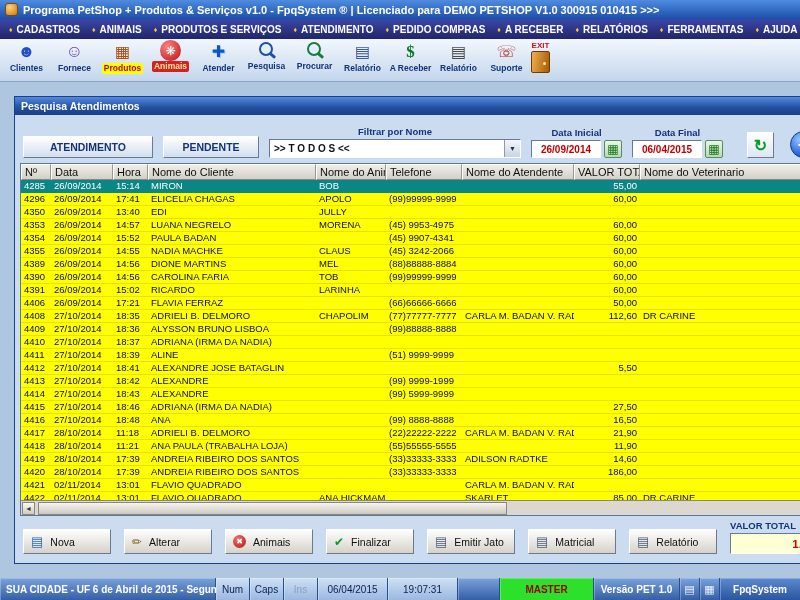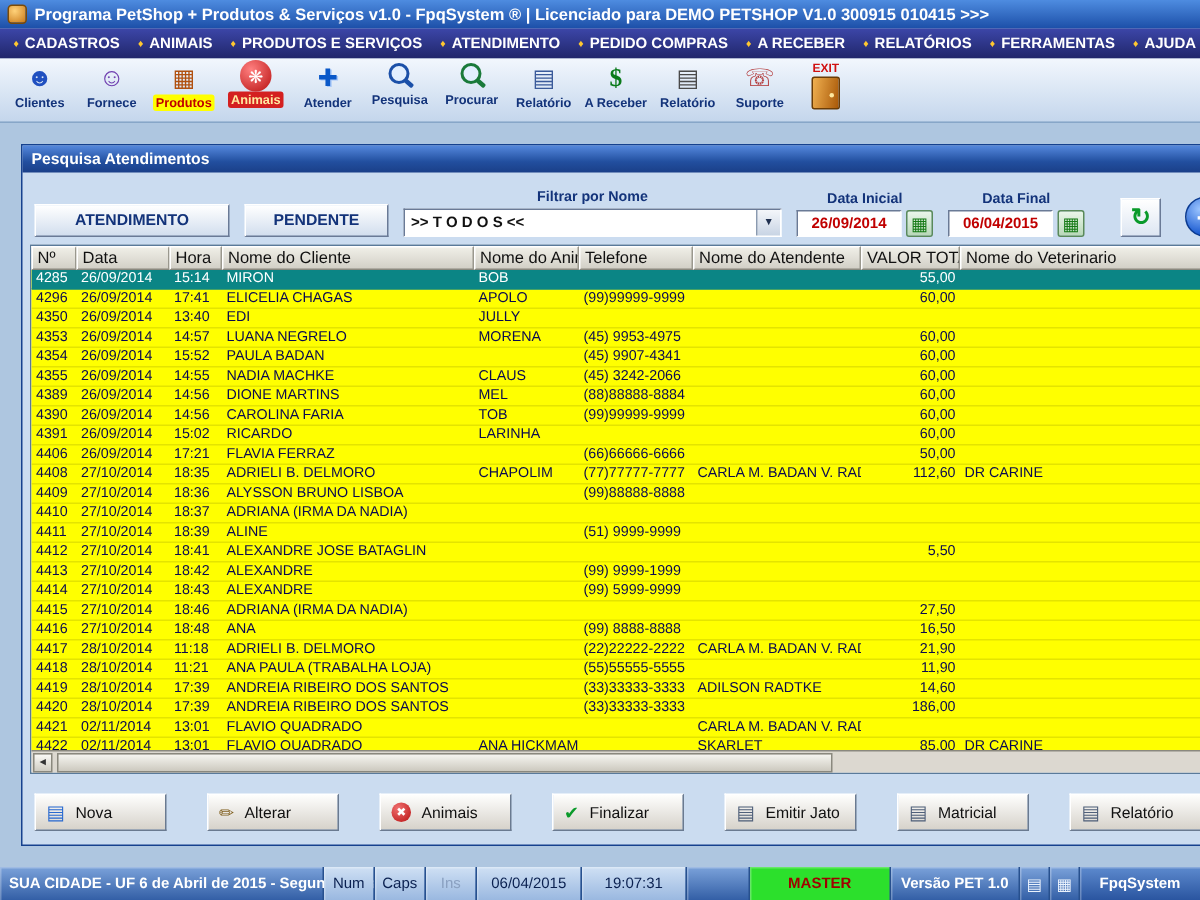--- a/index.html
+++ b/index.html
@@ -38,21 +38,21 @@
   [data-name="search-icon"]::before,[data-name="find-icon"]::before{content:"";position:absolute;left:3px;top:2px;width:10px;height:10px;
     border:2.5px solid #1b50a8;border-radius:50%;background:rgba(225,238,255,.85)}
   [data-name="search-icon"]::after,[data-name="find-icon"]::after{content:"";position:absolute;left:13px;top:14px;width:7px;height:3px;
     background:#1b50a8;transform:rotate(40deg);border-radius:1px}
   [data-name="find-icon"]::before{border-color:#1a7a3a}
   [data-name="find-icon"]::after{background:#1a7a3a}
   [data-name="report-doc-icon"]::before{content:"▤";color:#3a5a9a;font-size:16px}
   [data-name="receivables-icon"]::before{content:"$";color:#0a7a1a;font-weight:bold;font-size:17px;font-family:"Liberation Serif",serif}
   [data-name="report-print-icon"]::before{content:"▤";color:#4a4a4a;font-size:16px}
   [data-name="support-icon"]::before{content:"☏";color:#b03030;font-size:16px}
-  .exit-item{margin-left:10px;display:flex;flex-direction:column;align-items:center;cursor:pointer;padding-top:1px}
+  .exit-item{display:flex;flex-direction:column;align-items:center;cursor:pointer;padding-top:1px}
   .exit-label{font-size:8px;font-weight:bold;color:#d01010;line-height:10px}
   [data-name="exit-door-icon"]{width:19px;height:22px;background:linear-gradient(100deg,#f0b050,#a85808);
     border:1px solid #6a3c06;border-radius:2px;position:relative;display:block}
   [data-name="exit-door-icon"]::before{content:"";position:absolute;right:3px;top:10px;width:3px;height:3px;background:#ffe9a0;border-radius:50%}
 
   
   .workspace{flex:1;padding:14px;min-height:0;display:flex}
   .dialog{flex:1;display:flex;flex-direction:column;border:1px solid #16418e;background:#cbdcf0;min-height:0}
   .dlg-title{height:18px;flex:0 0 18px;background:linear-gradient(#5588dd,#224f9f 60%,#1a3f88);color:#fff;
     font-size:10.5px;font-weight:bold;display:flex;align-items:center;padding:0 6px}
@@ -96,21 +96,21 @@
   .trow .c7{text-align:right}
   .trow.selected{background:var(--selected-row-bg,#0b8585);color:#fff;border-bottom-color:#0b8585}
   .hscroll{position:absolute;left:0;right:15px;bottom:0;height:15px;background:#dcd8d0;border-top:1px solid #8a887e}
   .sbtn{position:absolute;width:13px;height:13px;background:linear-gradient(#fbfaf6,#cfccc2);border:1px solid #8a887e;
     font-size:7px;color:#333;text-align:center;line-height:11px;cursor:pointer}
   .hscroll .left{left:1px;top:1px}
   .hthumb{position:absolute;top:1px;height:13px;left:17px;width:58%;background:linear-gradient(#f6f5f0,#ccc9bf);border:1px solid #8a887e;cursor:grab}
 
   
   .footer{flex:0 0 46px;display:flex;align-items:flex-end;gap:13px;padding:4px 8px 9px}
-  .fbtns{display:flex;gap:27px}
+  .fbtns{display:flex;gap:13px}
   .fbtn{width:88px;height:25px;background:linear-gradient(#fefefd,#d6d2ca);border:1px solid;border-color:#fff #6a7a90 #6a7a90 #fff;
     display:flex;align-items:center;gap:7px;padding:0 7px;font-size:10.5px;color:#101010;cursor:pointer;font-family:inherit}
   [data-name="new-icon"]::before{content:"▤";color:#2a6ad0;font-size:13px}
   [data-name="edit-icon"]::before{content:"✏";color:#806020;font-size:12px}
   [data-name="cancel-icon"]{width:13px;height:13px;border-radius:50%;background:radial-gradient(circle at 35% 30%,#f07070,#b81010);
     display:flex;align-items:center;justify-content:center;flex:0 0 13px}
   [data-name="cancel-icon"]::before{content:"✖";color:#fff;font-size:8px}
   [data-name="finalize-icon"]::before{content:"✔";color:#0a9a2a;font-size:12px;font-weight:bold}
   [data-name="print-icon"]::before{content:"▤";color:#50607a;font-size:13px}
   .total-wrap{margin-left:auto;display:flex;flex-direction:column;gap:2px;width:112px}

